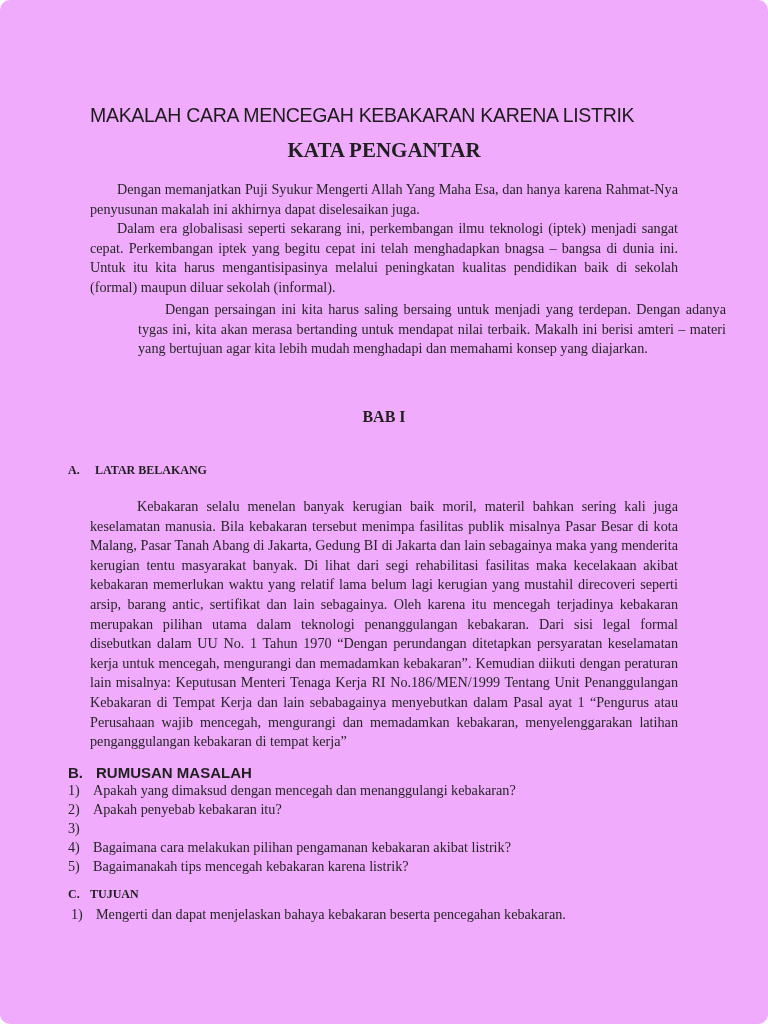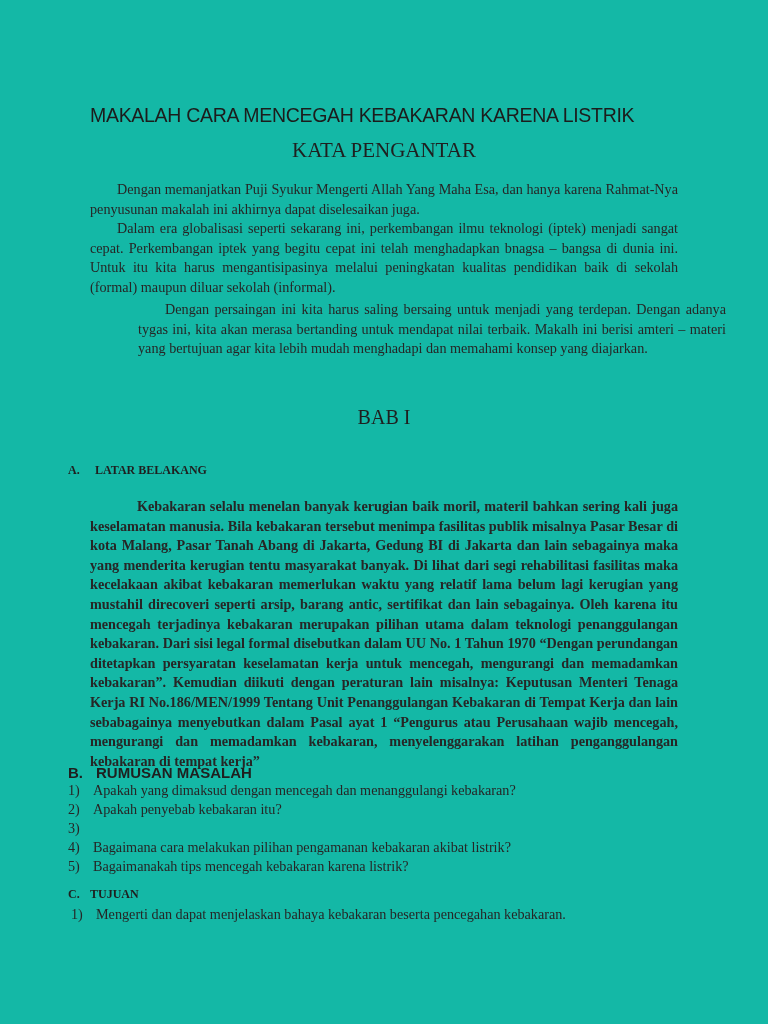--- a/index.html
+++ b/index.html
@@ -1,27 +1,27 @@
 <!DOCTYPE html>
 <html><head>
   <meta charset="utf-8">
   <style>
     html, body { margin: 0; padding: 0; background: #ffffff; }
     body { width: 768px; height: 1024px; position: relative; overflow: hidden; color: #222222; }
-    .page { position: absolute; left: 0; top: 0; width: 768px; height: 1024px; background: #14b8a6; }
+    .page { position: absolute; left: 0; top: 0; width: 768px; height: 1024px; background: #f0abfc; border-radius: 10px; }
     .abs { position: absolute; }
     .serif { font-family: "Liberation Serif", "DejaVu Serif", serif; }
     .sans { font-family: "Liberation Sans", "DejaVu Sans", sans-serif; }
     .doc-title { left: 90px; top: 104px; font-size: 19.5px; letter-spacing: -0.3px; color: #1c1c1c; white-space: nowrap; }
-    .center-head { left: 0; width: 768px; text-align: center; font-weight: normal; color: #1f1f1f; }
+    .center-head { left: 0; width: 768px; text-align: center; font-weight: bold; color: #1f1f1f; }
     .kata { top: 138px; font-size: 21px; }
     .para { left: 90px; width: 588px; font-size: 14.2px; line-height: 19.6px; text-align: justify; color: #262626; }
     .para p { margin: 0; text-indent: 27px; }
-    .para.big-indent p { text-indent: 47px; font-weight: bold; }
-    .bab { top: 406px; font-size: 20px; line-height: 22px; }
+    .para.big-indent p { text-indent: 47px; }
+    .bab { top: 406px; font-size: 16px; line-height: 22px; }
     .sec-head { font-size: 12px; font-weight: bold; color: #1f1f1f; white-space: nowrap; }
     .sec-head .letter { display: inline-block; }
     .list { left: 68px; font-size: 14.2px; line-height: 19px; color: #262626; }
     .list .row { display: flex; white-space: nowrap; }
     .list .num { width: 25px; flex: none; }
   </style>
 </head>
 <body>
 
 <div class="page">

